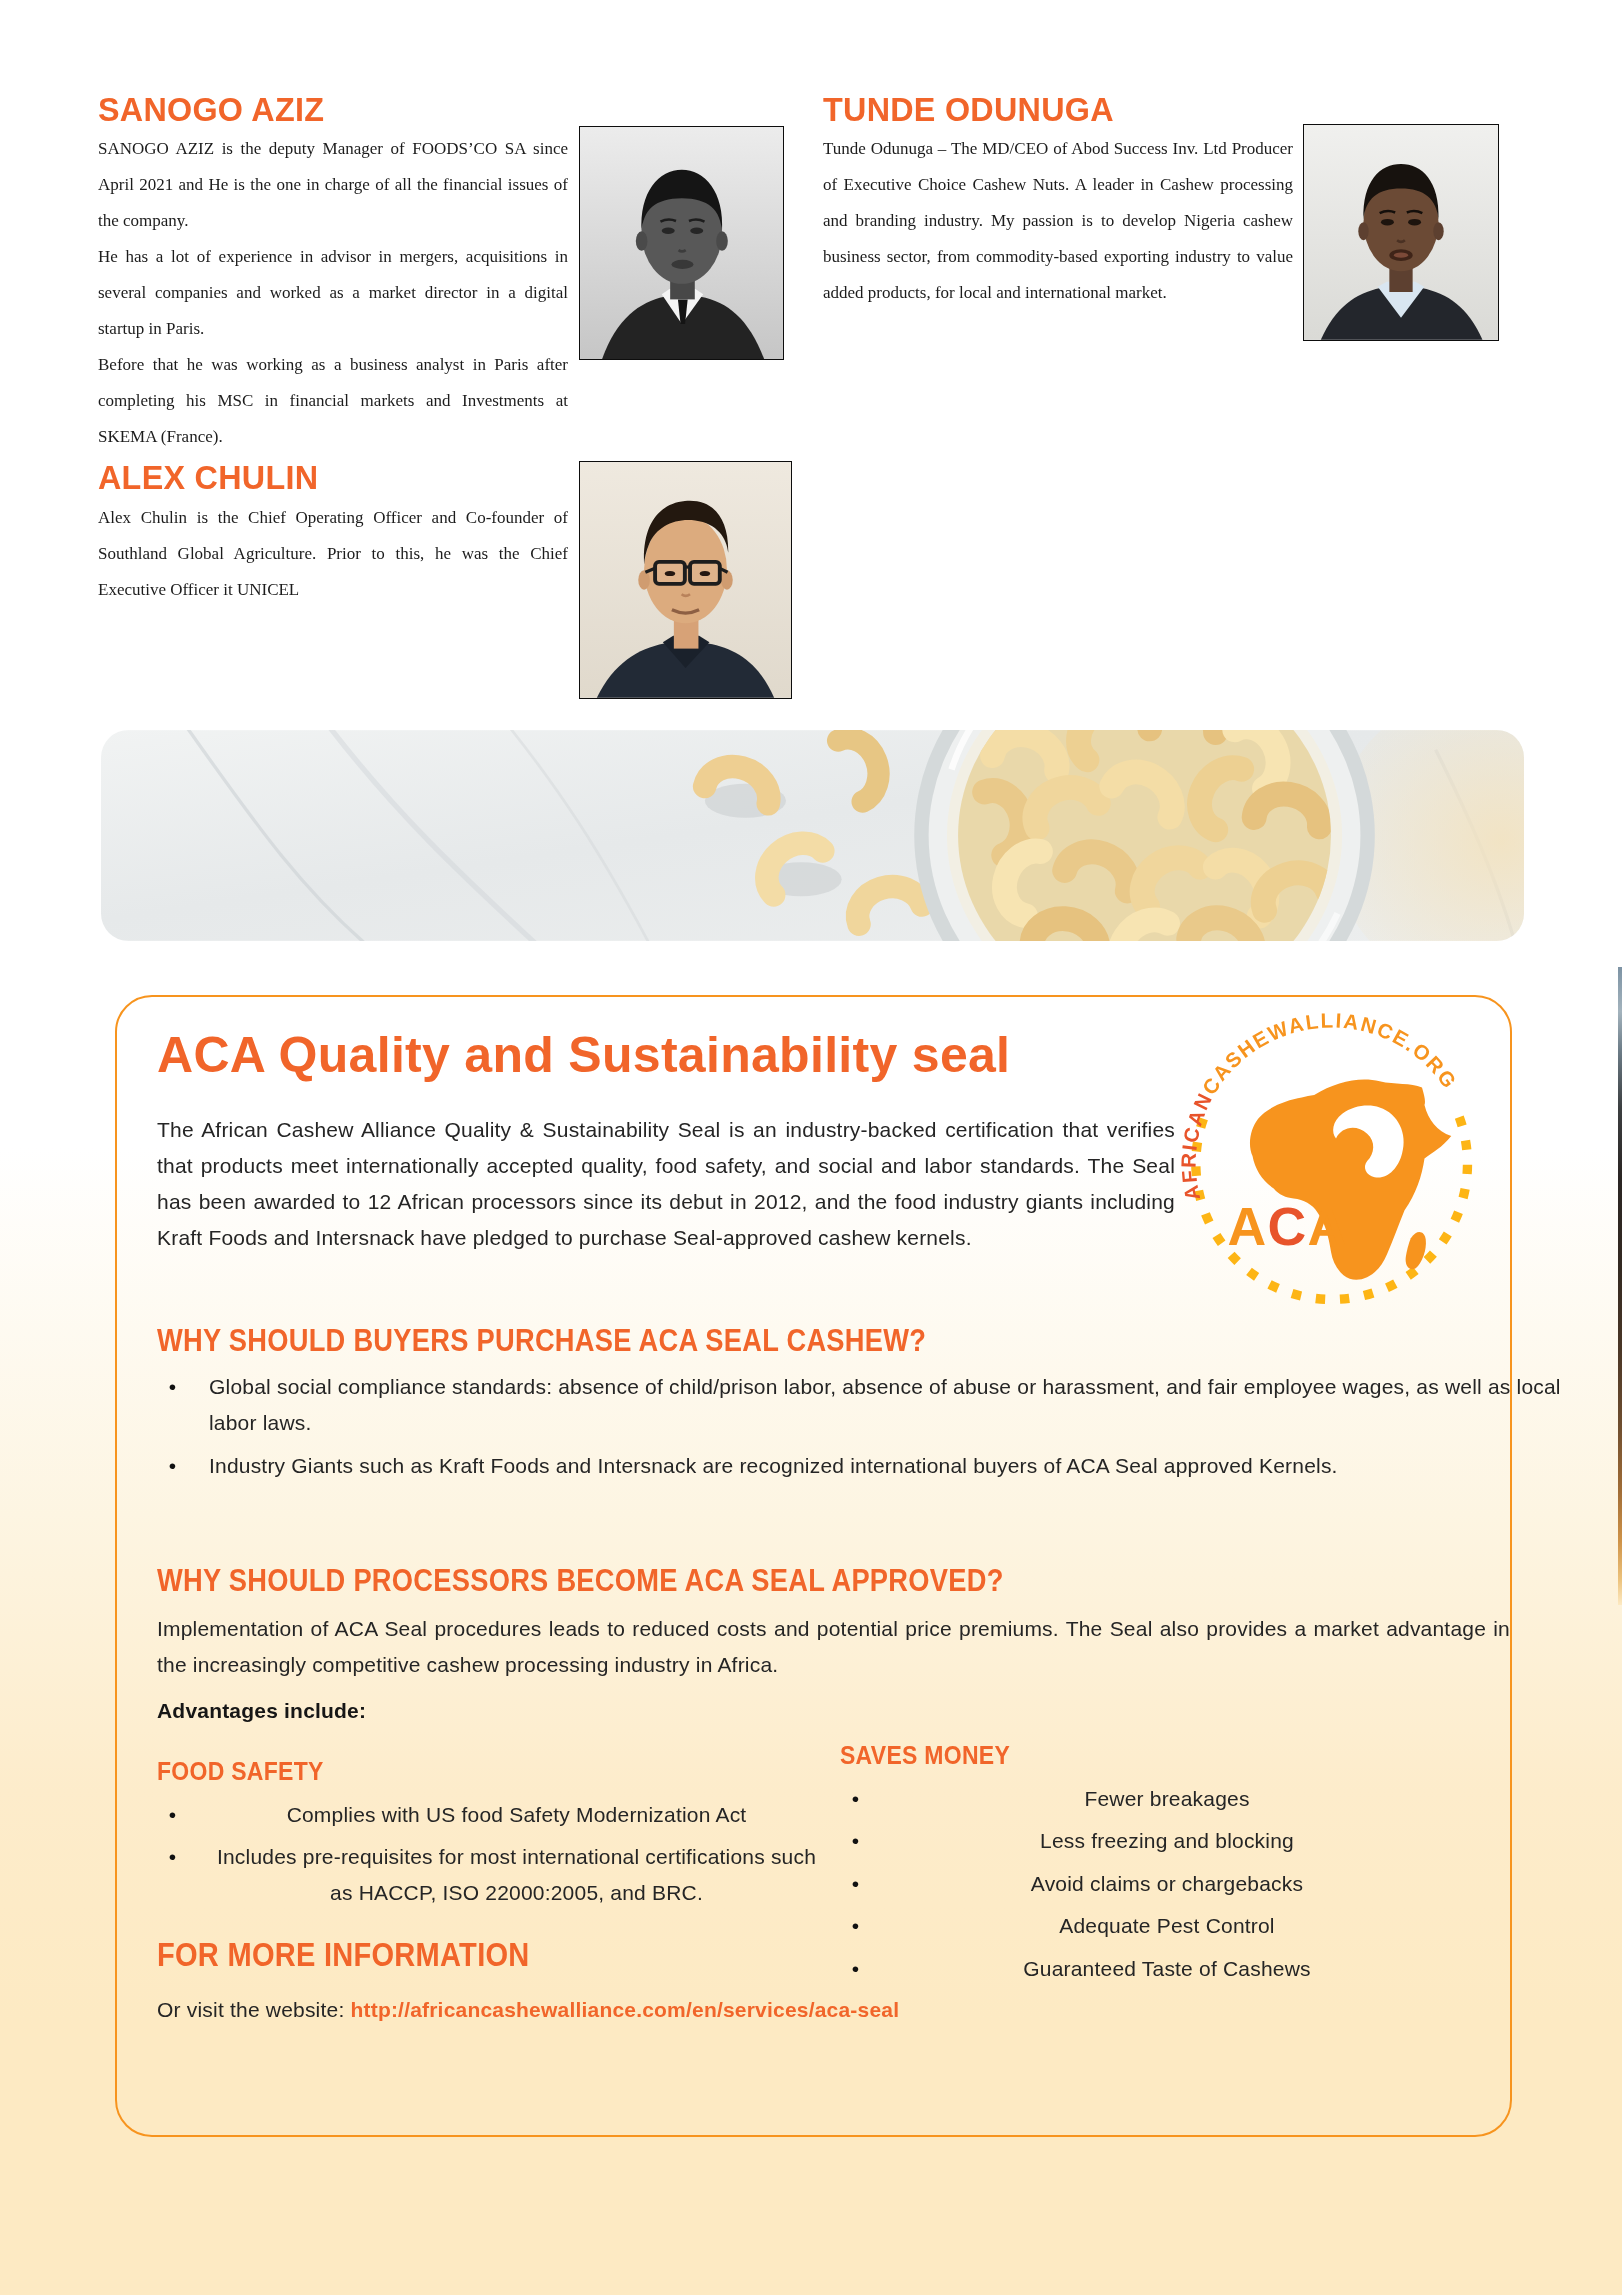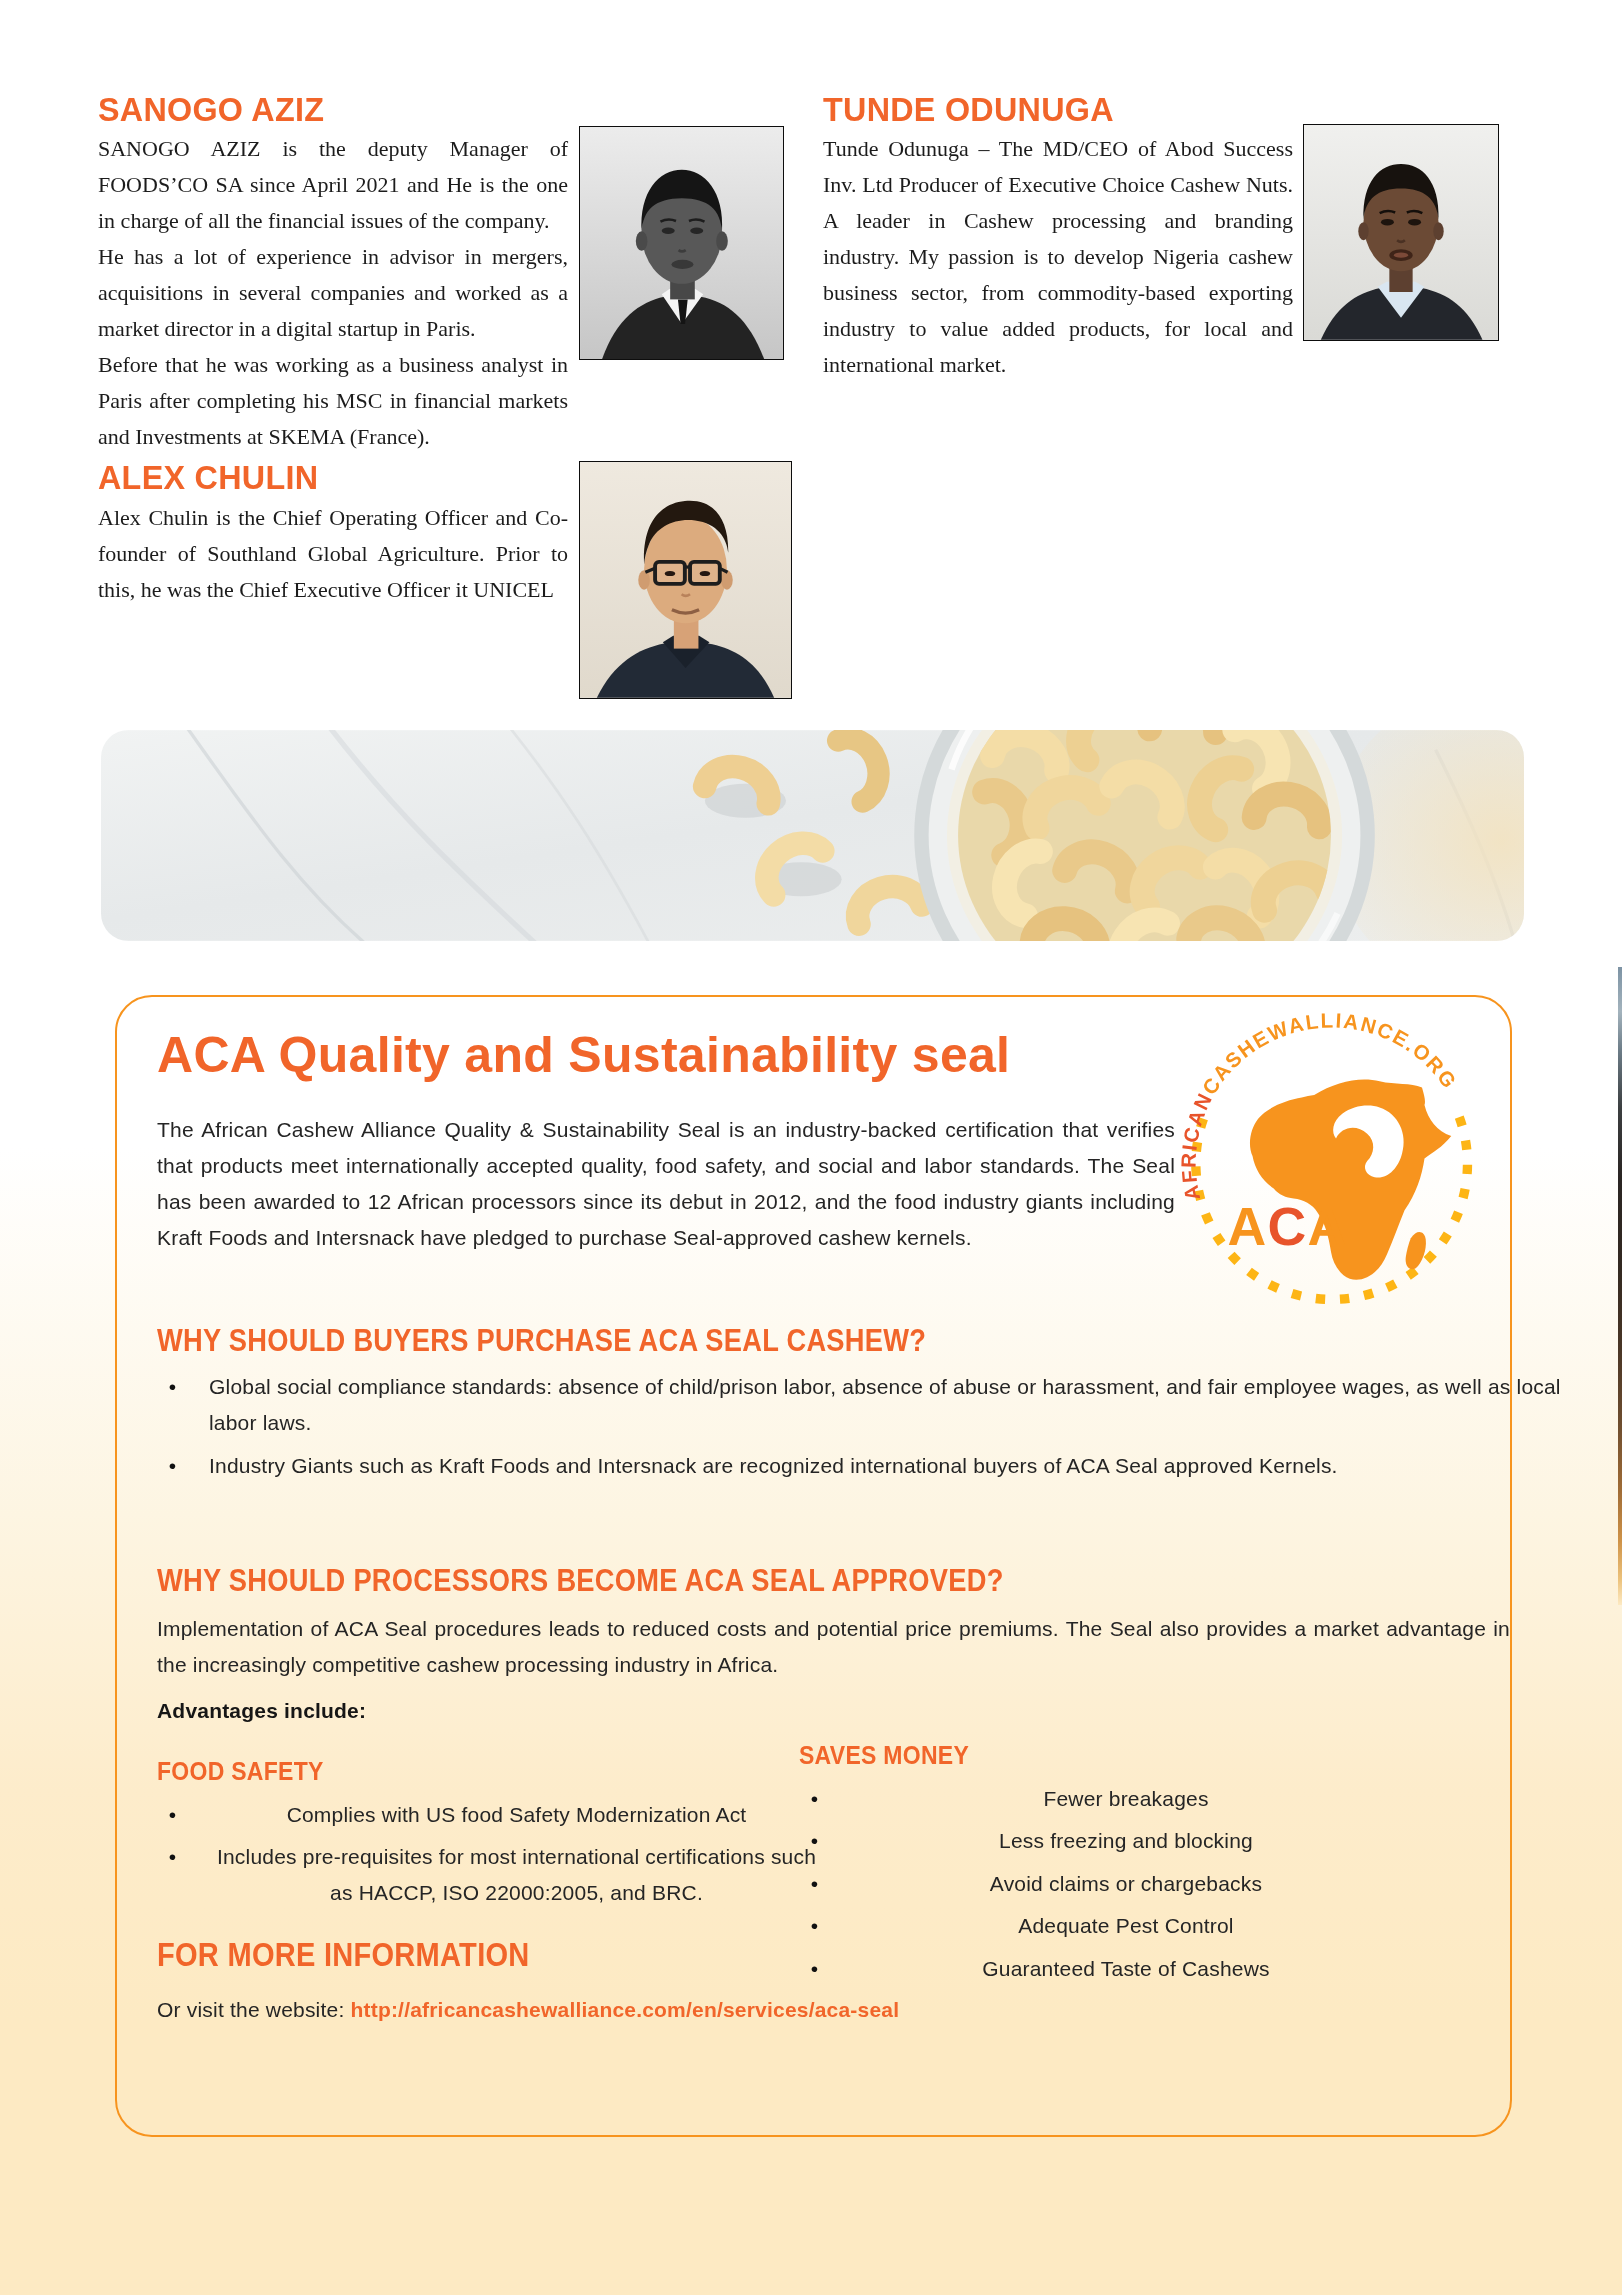--- a/index.html
+++ b/index.html
@@ -13,21 +13,21 @@
     font-family:"Liberation Sans",sans-serif;
     background:linear-gradient(180deg,#ffffff 0%,#ffffff 50%,#fdf5e2 66%,#fdeccb 78%,#fdeac3 88%,#fdeac3 100%);
   }
   .abs{position:absolute;}
   
   .bio-h{
     font-size:34px;font-weight:700;color:var(--orange);
     letter-spacing:0.3px;transform:scaleX(.95);transform-origin:left center;white-space:nowrap;
   }
   .bio-text{
-    font-family:"Liberation Serif",serif;font-size:22px;line-height:36px;color:var(--ink);
+    font-family:"Liberation Serif",serif;font-size:17px;line-height:36px;color:var(--ink);
     text-align:justify;
   }
   .bio-text p{margin:0;}
   .photo-frame{
     border:1.3px solid #0d0d0d;box-sizing:border-box;background:#e8e8e8;overflow:hidden;
   }
   .photo-frame svg{display:block;width:100%;height:100%;}
   
   .banner{
     left:101px;top:730px;width:1423px;height:211px;border-radius:27.5px;overflow:hidden;
@@ -290,21 +290,21 @@
 <div class="abs body-txt adv-label">Advantages include:</div>
 
 <div class="abs adv-col" style="left:157px;top:1741px;width:667px;margin-top:16px;">
   <div class="col-h">FOOD SAFETY</div>
   <ul class="blt body-txt">
     <li>Complies with US food Safety Modernization Act</li>
     <li>Includes pre-requisites for most international certifications such as HACCP, ISO 22000:2005, and BRC.</li>
   </ul>
 </div>
 
-<div class="abs adv-col" style="left:799px;top:1741px;width:602px;">
+<div class="abs adv-col" style="left:840px;top:1741px;width:602px;">
   <div class="col-h">SAVES MONEY</div>
   <ul class="blt body-txt">
     <li>Fewer breakages</li>
     <li>Less freezing and blocking</li>
     <li>Avoid claims or chargebacks</li>
     <li>Adequate Pest Control</li>
     <li>Guaranteed Taste of Cashews</li>
   </ul>
 </div>
 

